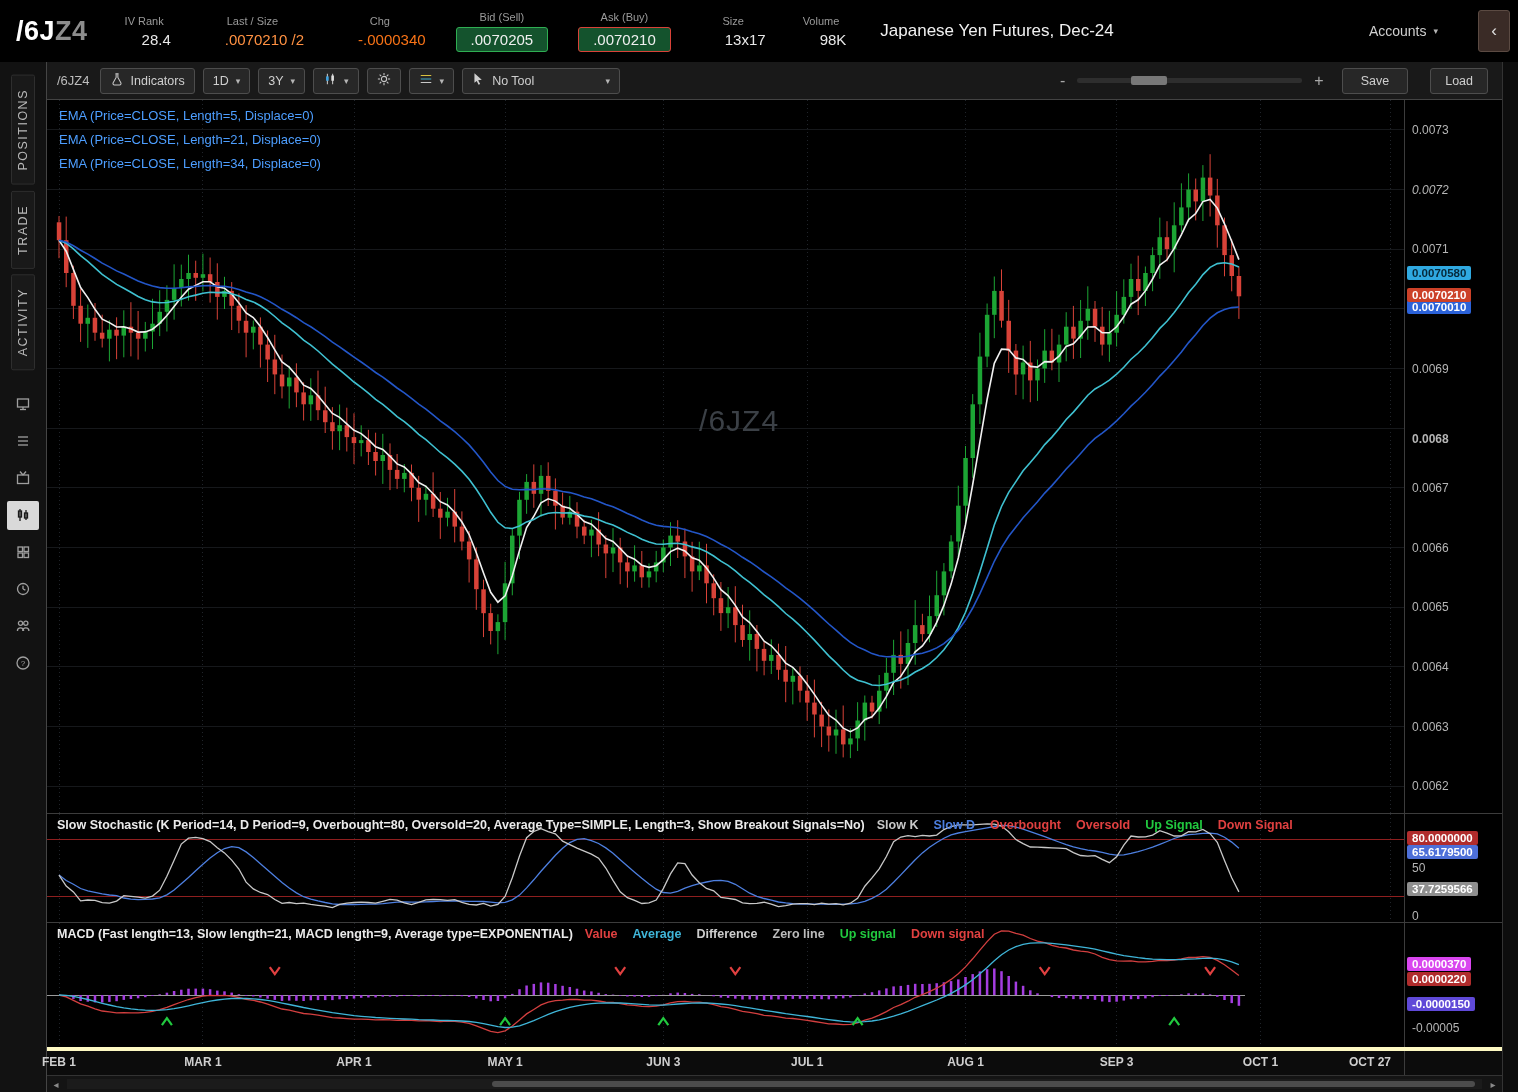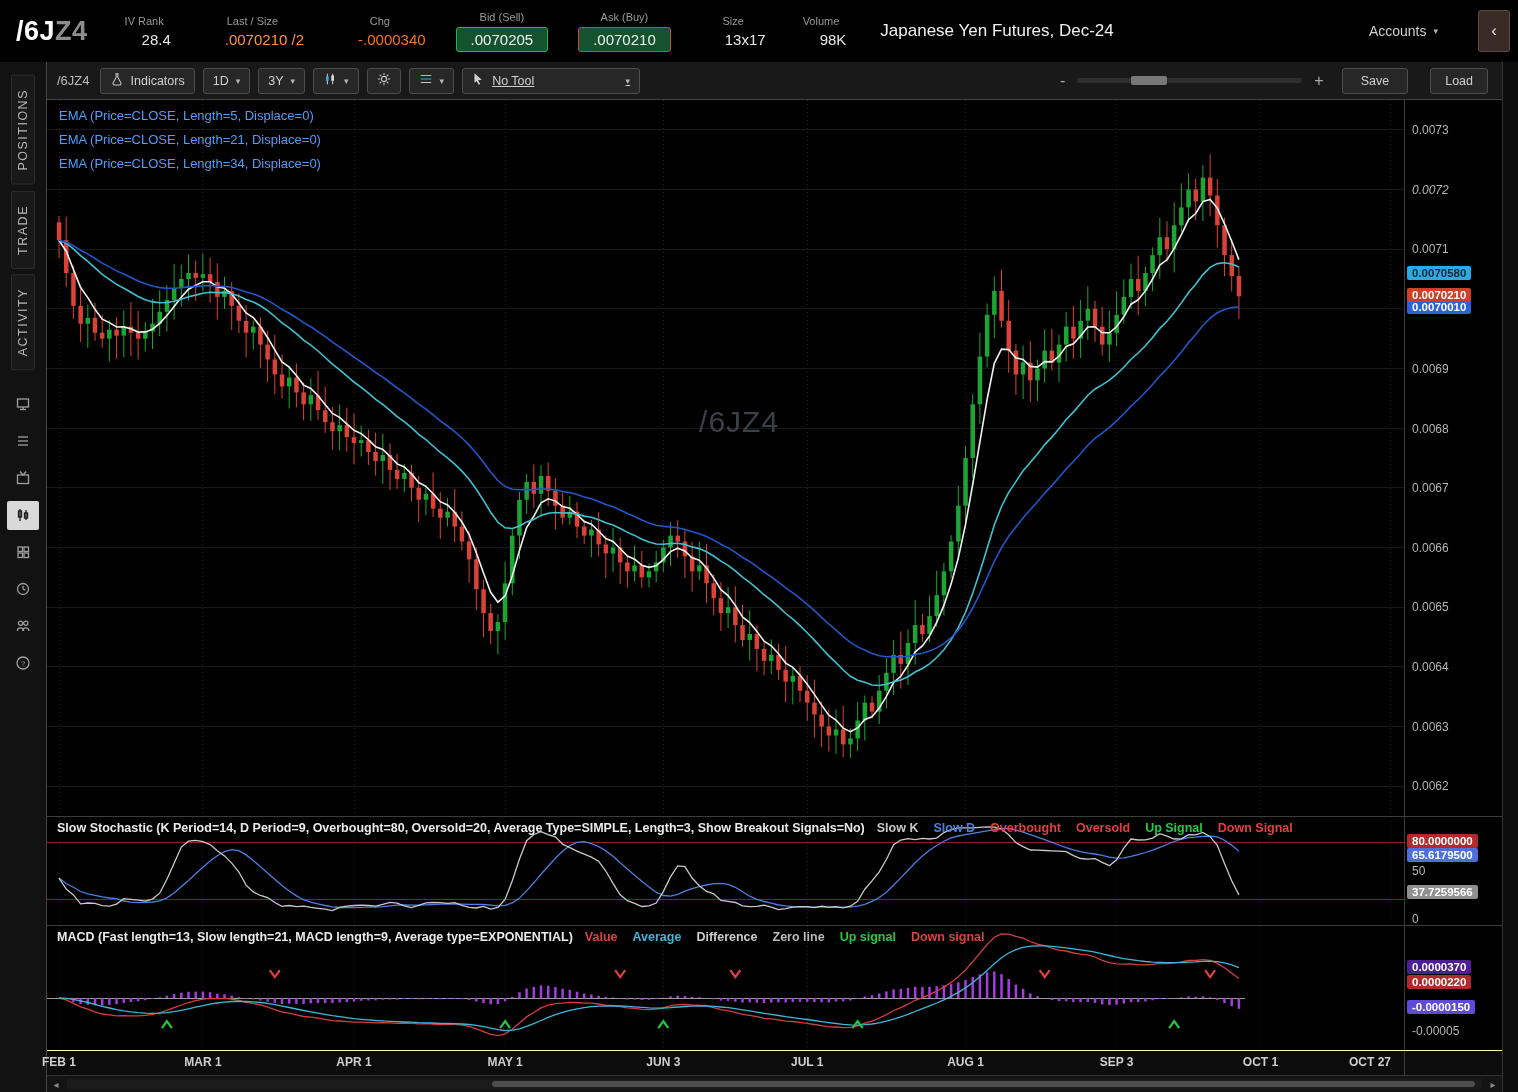--- a/index.html
+++ b/index.html
@@ -34,21 +34,21 @@
   .gutter{width:15px;background:#0d0d0d;border-left:1px solid #333;}
 
   .main{flex:1;display:flex;flex-direction:column;min-width:0;}
 
   
   .toolbar{height:38px;box-sizing:border-box;background:#191919;border-bottom:1px solid #434343;display:flex;align-items:center;gap:8px;padding:0 10px;}
   .tsym{color:#bdbdbd;font-size:13px;margin-right:2px;}
   .tbtn{height:26px;box-sizing:border-box;background:#272727;border:1px solid #4d4d4d;border-radius:3px;color:#cfcfcf;font-size:12.5px;display:flex;align-items:center;gap:7px;padding:0 9px;cursor:pointer;white-space:nowrap;}
   .tbtn svg{stroke:#c9c9c9;fill:none;stroke-width:1.2;}
   .caret{font-size:9px;color:#b5b5b5;}
-  .notool{width:178px;justify-content:space-between;text-decoration:underline;}
+  .notool{width:158px;justify-content:space-between;}
   .zoom{display:flex;align-items:center;gap:12px;margin-left:auto;color:#a8a8a8;font-size:16px;margin-right:10px;}
   .zsign{cursor:pointer;}
   .ztrack{width:225px;height:5px;background:#2e2e2e;border-radius:2px;position:relative;cursor:pointer;}
   .zthumb{position:absolute;left:24%;top:-2px;width:36px;height:9px;background:#787878;border-radius:2px;}
   .savebtn{padding:0 18px;}
   .loadbtn{padding:0 14px;margin-left:14px;margin-right:4px;}
 
   
   .panes{flex:1;display:flex;flex-direction:column;min-height:0;background:#000;}
   .pane{position:relative;display:flex;min-height:0;}
@@ -69,21 +69,21 @@
   .legend{position:absolute;top:4px;left:10px;right:0;white-space:nowrap;overflow:hidden;font-size:12.5px;font-weight:bold;}
   .lg-title{color:#eaeaea;margin-right:12px;cursor:pointer;}
   .lg-item{margin-right:15px;}
 
   .gv{stroke:#20242a;stroke-dasharray:1 3;shape-rendering:crispEdges;}
   .gh{stroke:#16181b;shape-rendering:crispEdges;}
   .obos{stroke:#8f1f1f;shape-rendering:crispEdges;}
   .zero{stroke:#9a9a9a;shape-rendering:crispEdges;}
 
   
-  .time-axis{height:24px;display:flex;border-top:1px solid #fef9c3;background:#0c0c0c;}
+  .time-axis{height:24px;display:flex;border-top:4px solid #fef9c3;background:#0c0c0c;}
   .ta-inner{flex:1;position:relative;min-width:0;}
   .ta-corner{width:97px;border-left:1px solid #3c3c3c;}
   .tlabel{position:absolute;top:4px;font-size:12px;font-weight:bold;color:#cfcfcf;transform:translateX(-50%);white-space:nowrap;}
   .scrollbar{height:16px;background:#141414;border-top:1px solid #333;display:flex;align-items:center;}
   .sb-btn{width:18px;text-align:center;color:#8a8a8a;font-size:10px;cursor:pointer;}
   .sb-track{flex:1;height:10px;position:relative;background:#1b1b1b;margin:0 2px;}
   .sb-thumb{position:absolute;left:30%;right:0.5%;top:2px;height:6px;background:#4c4c4c;border-radius:3px;cursor:grab;}
 </style>
 </head>
 <body>
@@ -656,21 +656,21 @@
                 <div class="study">EMA (Price=CLOSE, Length=34, Displace=0)</div>
               </div>
             <div class="watermark">/6JZ4</div>
           </div>
           <div class="axis" id="price-axis">
               <div class="tick" style="top: 22.8333px;">0.0073</div>
               <div class="tick" style="top: 82.5px; font-style: italic;">0.0072</div>
               <div class="tick" style="top: 142.167px;">0.0071</div>
               <div class="tick" style="top: 201.833px;">0.0070</div>
               <div class="tick" style="top: 261.5px;">0.0069</div>
-              <div class="tick" style="top: 322px;">0.0068</div>
+              <div class="tick" style="top: 332px; font-weight: bold;">0.0068</div>
               <div class="tick" style="top: 380.833px;">0.0067</div>
               <div class="tick" style="top: 440.5px;">0.0066</div>
               <div class="tick" style="top: 500.167px;">0.0065</div>
               <div class="tick" style="top: 559.833px;">0.0064</div>
               <div class="tick" style="top: 619.5px;">0.0063</div>
               <div class="tick" style="top: 679.167px;">0.0062</div>
               <div class="pricebox" style="top: 166.227px; background: rgb(47, 169, 225); color: rgb(6, 41, 58);">0.0070580</div>
               <div class="pricebox" style="top: 200.237px; background: rgb(43, 98, 217); color: rgb(255, 255, 255);">0.0070010</div>
               <div class="pricebox" style="top: 188.303px; background: rgb(204, 65, 40); color: rgb(255, 255, 255);">0.0070210</div>
             </div>
@@ -894,21 +894,21 @@
                 <polyline fill="none" stroke="#e04040" stroke-width="2.2" points="222.8,44.1 227.8,51.1 232.8,44.1"></polyline>
                 <polyline fill="none" stroke="#e04040" stroke-width="2.2" points="568.2,44.1 573.2,51.1 578.2,44.1"></polyline>
                 <polyline fill="none" stroke="#e04040" stroke-width="2.2" points="683.3,44.1 688.3,51.1 693.3,44.1"></polyline>
                 <polyline fill="none" stroke="#e04040" stroke-width="2.2" points="992.7,44.1 997.7,51.1 1002.7,44.1"></polyline>
                 <polyline fill="none" stroke="#e04040" stroke-width="2.2" points="1158.1,44.1 1163.1,51.1 1168.1,44.1"></polyline>
               </svg>
             <div class="legend" id="macd-legend"><span class="lg-title">MACD (Fast length=13, Slow length=21, MACD length=9, Average type=EXPONENTIAL)</span><span class="lg-item" style="color: rgb(224, 64, 64);">Value</span><span class="lg-item" style="color: rgb(63, 181, 216);">Average</span><span class="lg-item" style="color: rgb(204, 204, 204);">Difference</span><span class="lg-item" style="color: rgb(187, 187, 187);">Zero line</span><span class="lg-item" style="color: rgb(33, 201, 63);">Up signal</span><span class="lg-item" style="color: rgb(224, 64, 64);">Down signal</span></div>
           </div>
           <div class="axis" id="macd-axis">
               <div class="tick" style="top: 98.4753px;">-0.00005</div>
-              <div class="pricebox" style="top: 34px; background: #4c1d95; color: rgb(255, 255, 255);">0.0000370</div>
+              <div class="pricebox" style="top: 34px; background: #d946ef; color: rgb(255, 255, 255);">0.0000370</div>
               <div class="pricebox" style="top: 49.2709px; background: rgb(176, 44, 44); color: rgb(255, 255, 255);">0.0000220</div>
               <div class="pricebox" style="top: 74.0426px; background: rgb(95, 73, 216); color: rgb(255, 255, 255);">-0.0000150</div>
             </div>
         </div>
 
         <div class="time-axis">
           <div class="ta-inner" id="ta-inner">
               <div class="tlabel" style="left: 12px;">FEB 1</div>
               <div class="tlabel" style="left: 155.892px;">MAR 1</div>
               <div class="tlabel" style="left: 306.978px;">APR 1</div>

